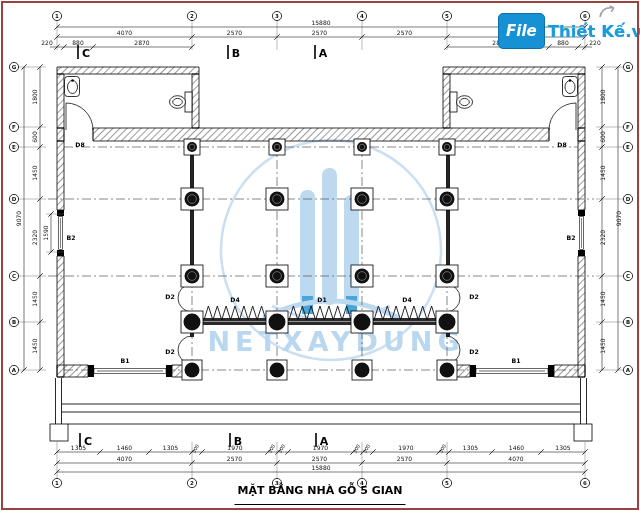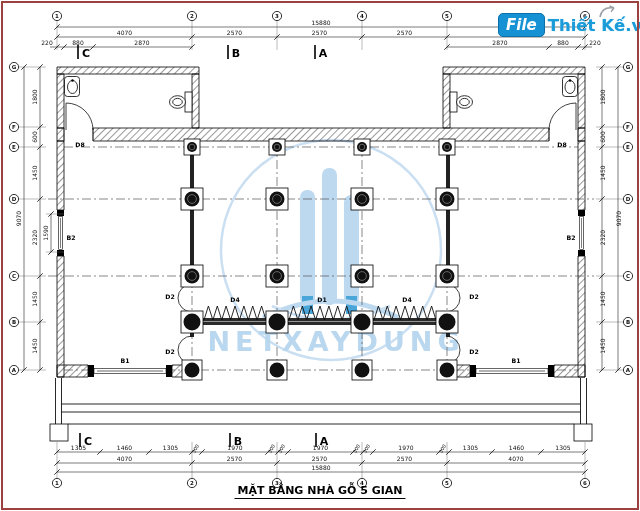--- a/index.html
+++ b/index.html
@@ -26,32 +26,32 @@
   .solidwall{fill:#222;stroke:none;}
   .blk{fill:#000;stroke:none;}
   .fix{fill:#fff;stroke:#000;stroke-width:.8;}
   .door{stroke:#111;stroke-width:.8;fill:none;}
   .fold{stroke:#111;stroke-width:.9;fill:none;}
   .steps{stroke:#111;stroke-width:.9;fill:none;}
   .win{fill:#fff;stroke:#000;stroke-width:.6;}
   
   #logo{position:absolute;left:498px;top:13px;z-index:30;white-space:nowrap;}
   #logo .file{display:inline-block;background:#1692d4;color:#fff;font-weight:bold;font-style:italic;
-      font-size:15px;line-height:22px;padding:0 7px;border-radius:5px;border:1.5px solid #0d6fa8;
+      font-size:15px;line-height:22px;padding:6px 7px;border-radius:5px;border:1.5px solid #0d6fa8;
       vertical-align:middle;}
   #logo .brand{display:inline-block;margin-left:3px;color:#1b9cd8;font-weight:bold;font-size:16.5px;
       vertical-align:middle;text-shadow:0 0 1px #7fcbee;}
   #arrow-ic{position:absolute;left:598px;top:3px;z-index:30;}
   
   #copyright{position:absolute;left:50%;transform:translateX(-50%);top:469px;z-index:25;
       font-size:20px;color:#8f969d;opacity:.85;white-space:nowrap;letter-spacing:.5px;
       text-shadow:1px 1px 0 #fff,-1px -1px 0 #c2c8cd;}
   #title{position:absolute;left:50%;transform:translateX(-50%);top:484px;z-index:26;
       font-size:11px;font-weight:bold;color:#000;border-bottom:1.8px solid #000;
-      padding:0 3px 1px;white-space:nowrap;}
+      padding:0 3px 7px;white-space:nowrap;}
 </style>
 </head>
 <body>
 
 <div id="canvas">
 
   <div id="wm">
     <svg width="640" height="511">
       <circle cx="331" cy="250" r="110" fill="none" stroke="#cadff2" stroke-width="2.5"></circle>
       <rect x="300" y="190" width="15" height="115" rx="7" fill="#bdd9f0"></rect>

